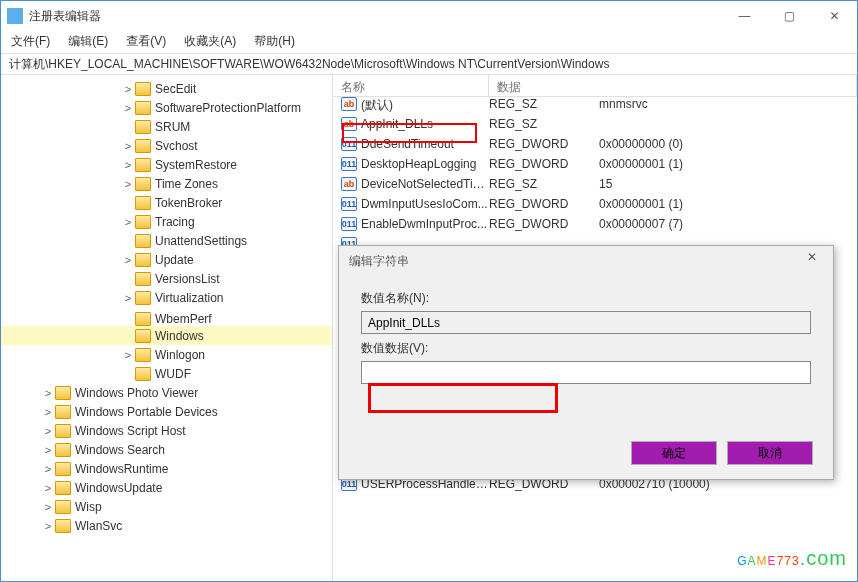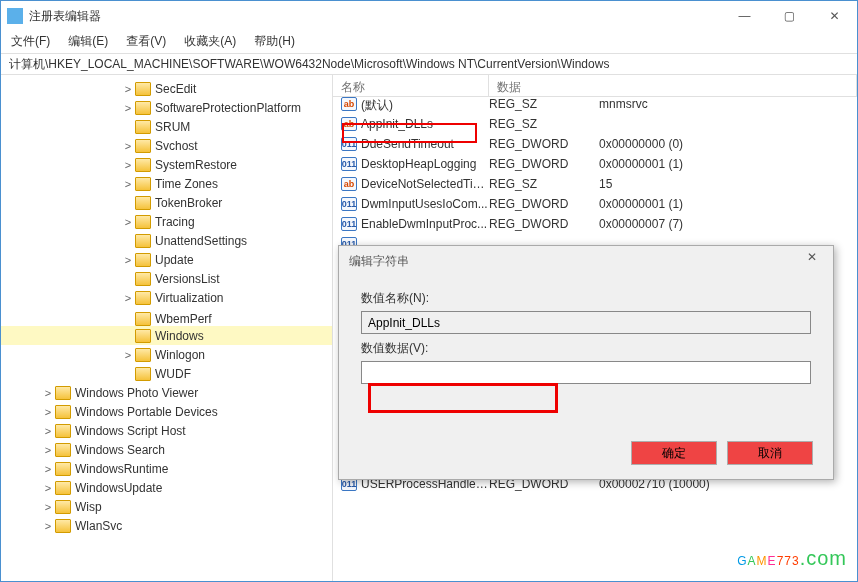--- a/index.html
+++ b/index.html
@@ -31,21 +31,21 @@
 .red-box1{position:absolute;left:341px;top:122px;width:135px;height:20px;border:2px solid #e00;z-index:5;pointer-events:none}
 .red-box2{position:absolute;left:367px;top:382px;width:190px;height:30px;border:3px solid #e00;z-index:15;pointer-events:none}
 .dialog{position:absolute;left:337px;top:244px;width:496px;height:235px;background:#f0f0f0;border:1px solid #aaa;box-shadow:2px 2px 8px rgba(0,0,0,0.3);z-index:10}
 .dialog .dtitle{height:30px;display:flex;align-items:center;padding:0 10px;color:#555}
 .dialog .dclose{position:absolute;right:6px;top:4px;width:30px;text-align:center;color:#555}
 .dialog .body{padding:8px 22px}
 .dialog .label{margin-top:6px;color:#333}
 .dialog input{width:100%;height:23px;border:1px solid #888;padding:0 6px;margin-top:4px;background:#fff}
 .dialog input[readonly]{background:#f0f0f0}
 .dialog .buttons{position:absolute;bottom:14px;right:20px;display:flex;gap:10px}
-.dialog .buttons button{width:86px;height:24px;background:#ef4444;border:1px solid #adadad}
+.dialog .buttons button{width:86px;height:24px;background:#a21caf;border:1px solid #adadad}
 .watermark{position:absolute;right:10px;bottom:8px;font-family:Arial;font-weight:400;font-size:32px;letter-spacing:1px;z-index:20;color:#ff3d00;text-shadow:0 0 2px #fff;pointer-events:none}
 .watermark .g{color:#0099e5}.watermark .a{color:#34c759}.watermark .m{color:#ff9500}.watermark .e2{color:#ff2d95}
 </style>
 </head>
 <body>
 
 <div class="titlebar">
   <div class="app-icon">
       <span></span>
       <span></span>

